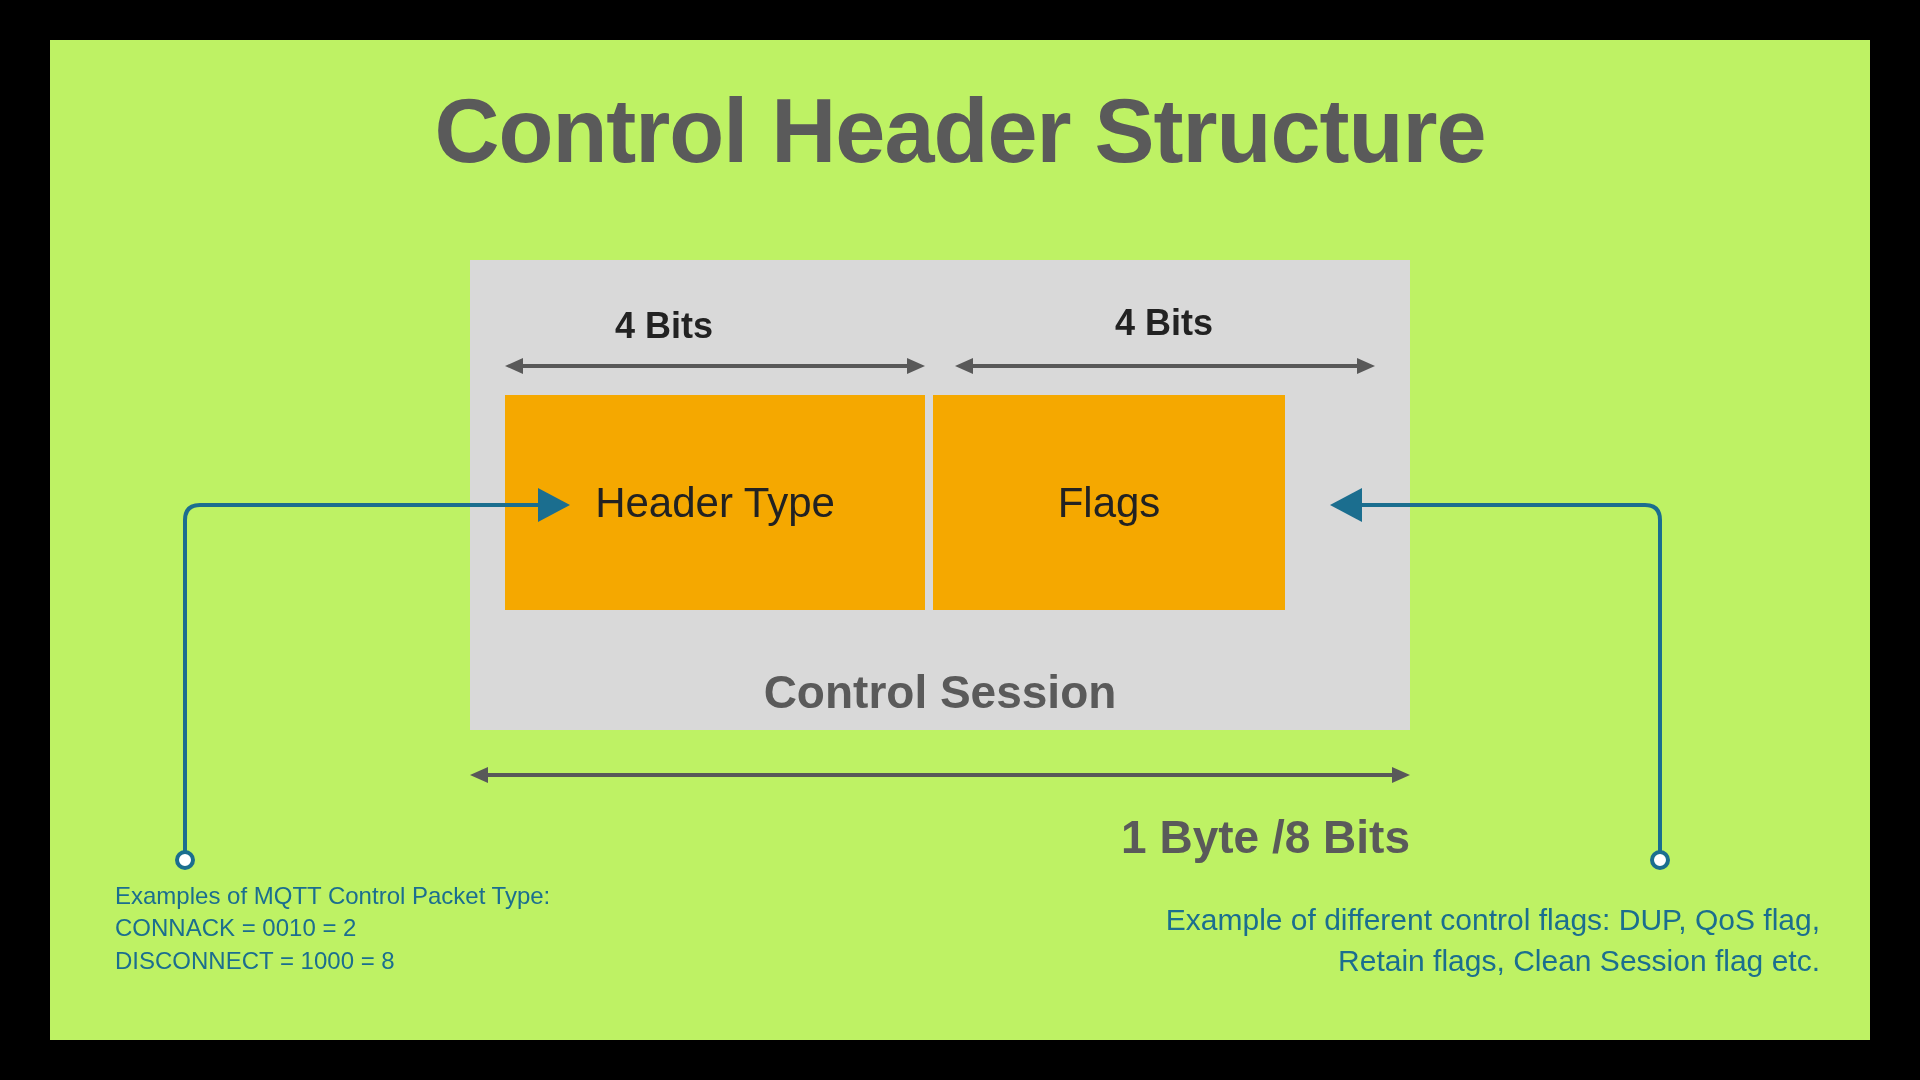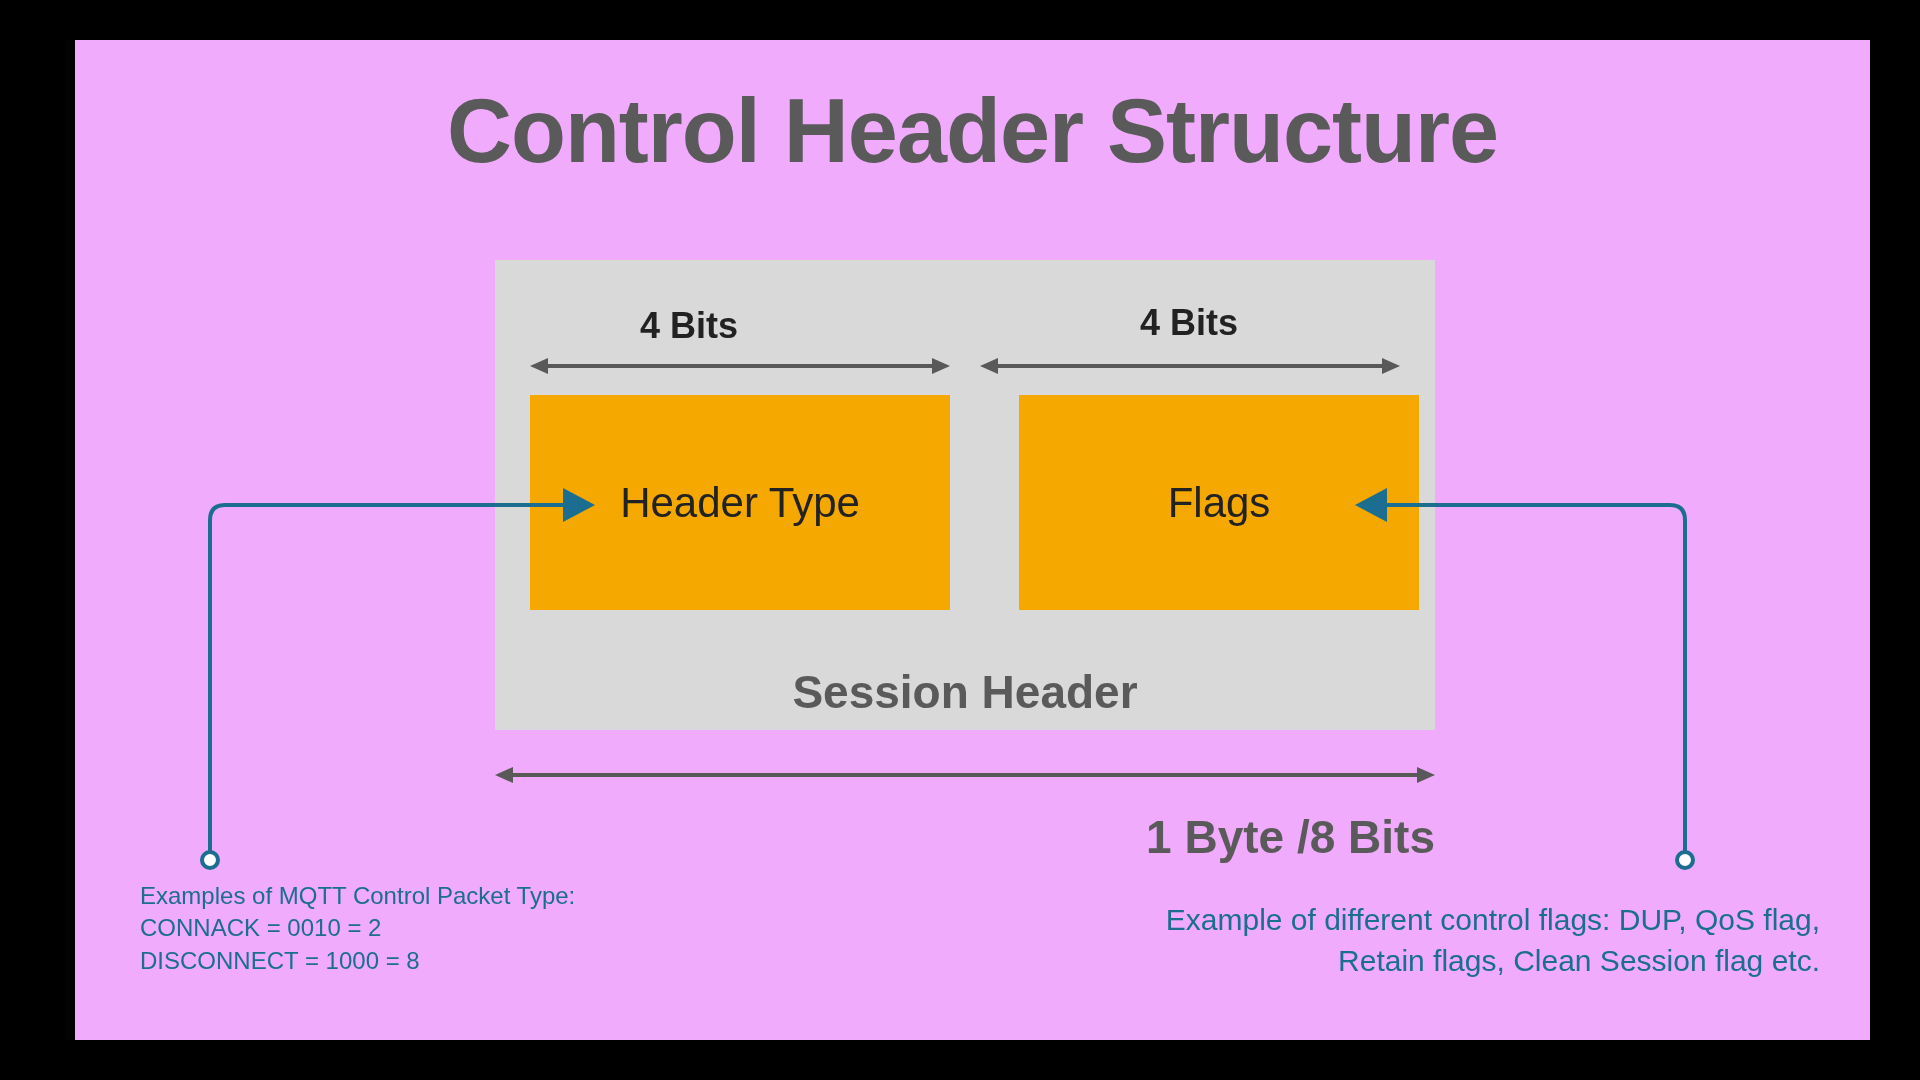--- a/index.html
+++ b/index.html
@@ -9,22 +9,21 @@
     height: 1080px;
     font-family: Arial, Helvetica, sans-serif;
     position: relative;
   }
   .slide {
     position: absolute;
     top: 40px;
     left: 50px;
     right: 50px;
     bottom: 40px;
-    background: #f0abfc;
-    margin-left: 25px;
+    background: #bef264;
   }
   .title {
     text-align: center;
     font-size: 90px;
     font-weight: 700;
     color: #5a5a5a;
     margin-top: 40px;
     letter-spacing: -1px;
   }
   .header-box {
@@ -53,21 +52,21 @@
     position: absolute;
     background: #f5a800;
     height: 215px;
     display: flex;
     align-items: center;
     justify-content: center;
     font-size: 42px;
     color: #222;
   }
   .packet-type { left: 455px; top: 355px; width: 420px; }
-  .flags-box { left: 944px; top: 355px; width: 400px; }
+  .flags-box { left: 883px; top: 355px; width: 352px; }
   .control-header-label {
     position: absolute;
     left: 420px;
     width: 940px;
     top: 625px;
     text-align: center;
     font-size: 46px;
     font-weight: 700;
     color: #5a5a5a;
   }
@@ -124,21 +123,21 @@
     <polygon points="420,10 402,2 402,18"></polygon>
   </svg>
 
   <div class="field-box packet-type">
     <span>Header Type</span>
   </div>
   <div class="field-box flags-box">
     <span>Flags</span>
   </div>
 
-  <div class="control-header-label">Session Header</div>
+  <div class="control-header-label">Control Session</div>
 
   <svg class="dim-arrow" style="left:420px; top:725px; width:940px;">
     <line x1="10" y1="10" x2="930" y2="10"></line>
     <polygon points="0,10 18,2 18,18"></polygon>
     <polygon points="940,10 922,2 922,18"></polygon>
   </svg>
   <div class="byte-label">1 Byte /8 Bits</div>
 
   <svg class="conn" style="left:0; top:0; width:1820px; height:1000px;">
     <path d="M 135 820 L 135 480 Q 135 465 150 465 L 490 465" fill="none" stroke="#1b6e8f" stroke-width="4"></path>

